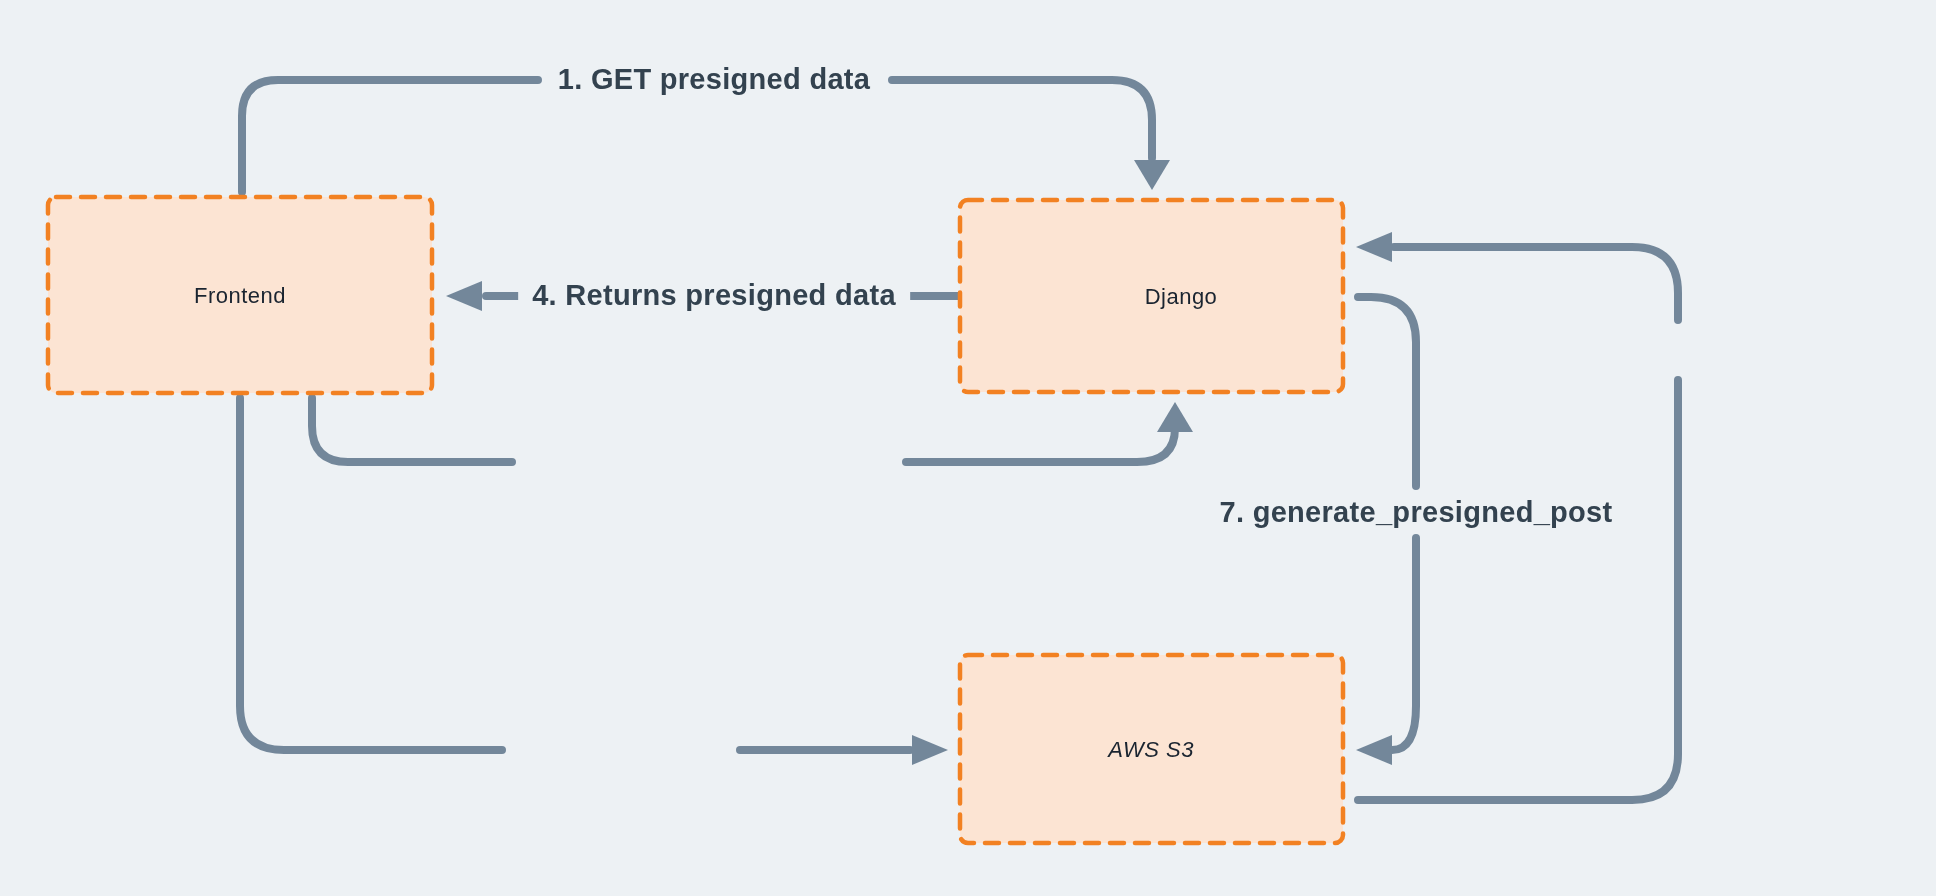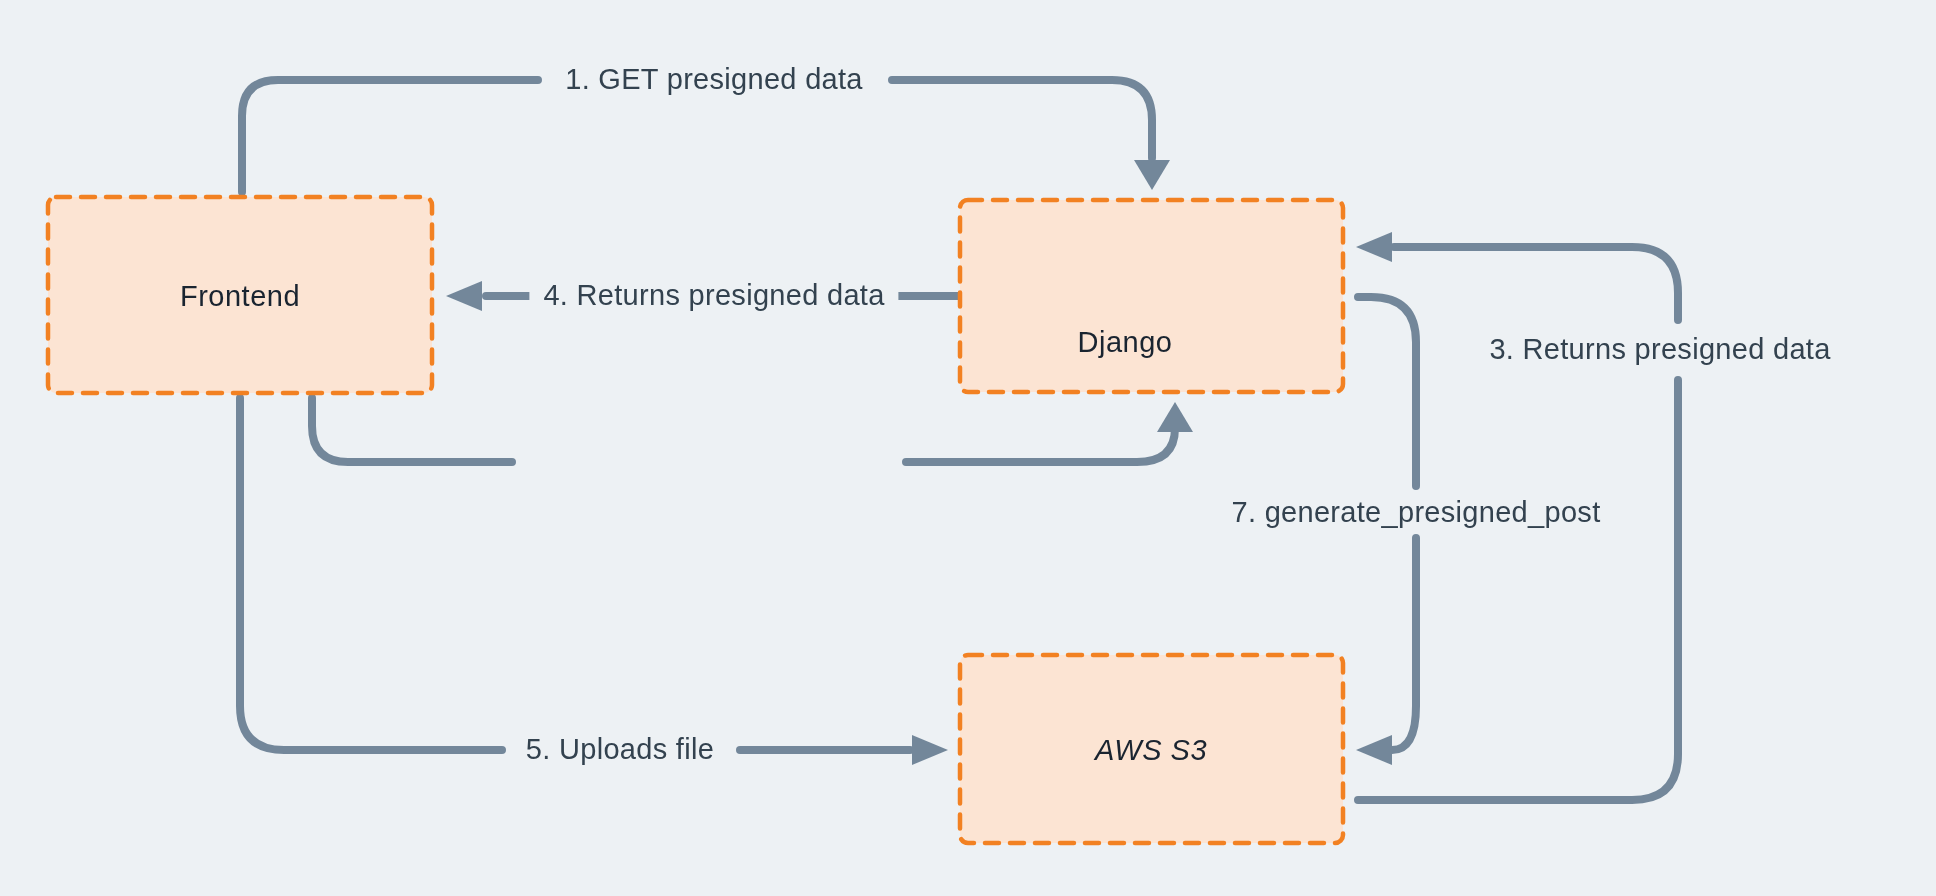--- a/index.html
+++ b/index.html
@@ -19,37 +19,38 @@
   svg.wires {
     position: absolute;
     left: 0; top: 0;
     width: 1936px;
     height: 896px;
   }
   .node-label {
     position: absolute;
     transform: translate(-50%, -50%);
     color: #1A2430;
-    font-size: 29px;
+    font-size: 22px;
     letter-spacing: 0.5px;
     white-space: pre;
   }
   .edge-label {
     position: absolute;
     transform: translate(-50%, -50%);
     color: #33424F;
     font-size: 29px;
     letter-spacing: 0.3px;
     white-space: pre;
     background: #EDF1F4;
     padding: 3px 14px;
     line-height: 1.15;
+    font-weight: bold;
   }
   #label-frontend { left: 240px;  top: 296px; }
-  #label-django   { left: 1125px; top: 297px; margin-top: 45px; }
+  #label-django   { left: 1181px; top: 297px; }
   #label-aws-s3   { left: 1151px; top: 750px; font-style: italic; }
 
   #edge-label-1 { left: 714px;  top: 80px;  }
   #edge-label-2 { left: 1416px; top: 513px; }
   #edge-label-3 { left: 1660px; top: 350px; }
   #edge-label-4 { left: 714px;  top: 296px; text-align: center; }
   #edge-label-5 { left: 620px;  top: 750px; }
   #edge-label-6 { left: 706px;  top: 462px; }
 </style>
 </head>
@@ -93,17 +94,15 @@
       <rect x="960" y="655" width="383" height="188" rx="8"></rect>
     </g>
   </svg>
 
   <div class="node-label" id="label-frontend">Frontend</div>
   <div class="node-label" id="label-django">Django</div>
   <div class="node-label" id="label-aws-s3">AWS S3</div>
 
   <div class="edge-label" id="edge-label-1">1. GET presigned data</div>
   <div class="edge-label" id="edge-label-2">7. generate_presigned_post</div>
-  <div class="edge-label" id="edge-label-3">3. Returns presigned data</div>
   <div class="edge-label" id="edge-label-4">4. Returns presigned data</div>
-  <div class="edge-label" id="edge-label-5">5. Uploads file</div>
 
 </div>
 
 </body></html>

